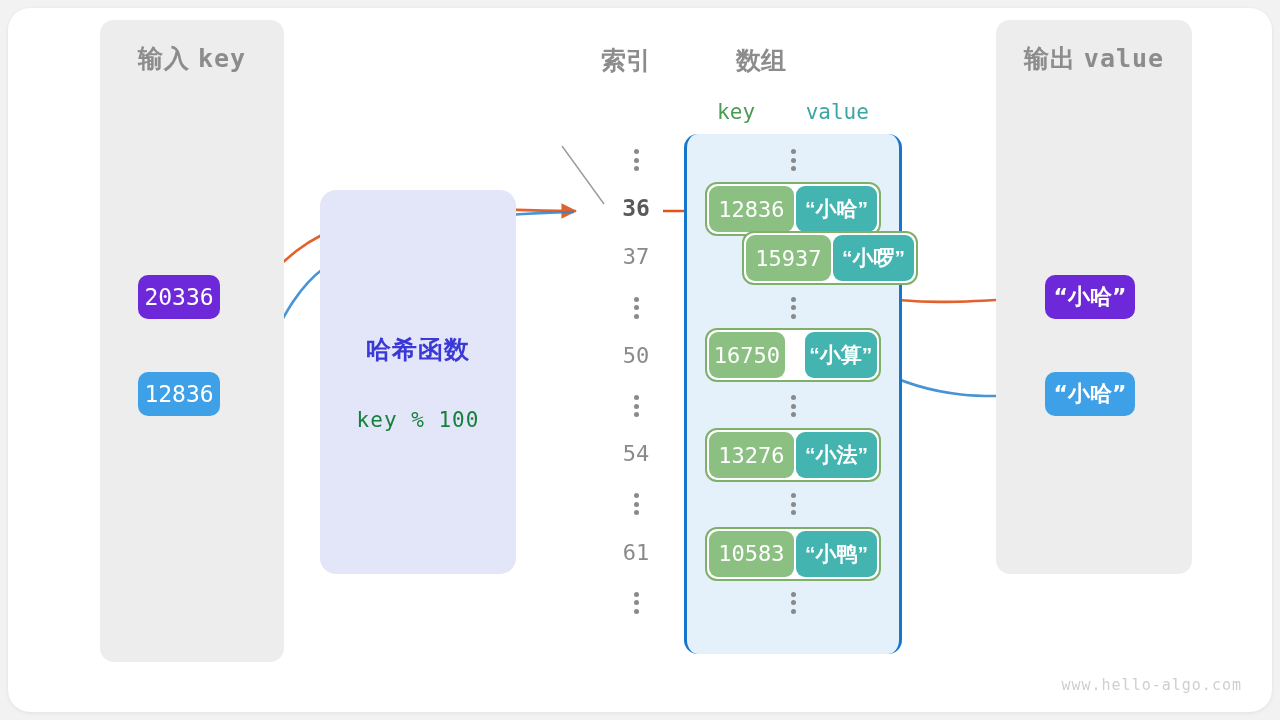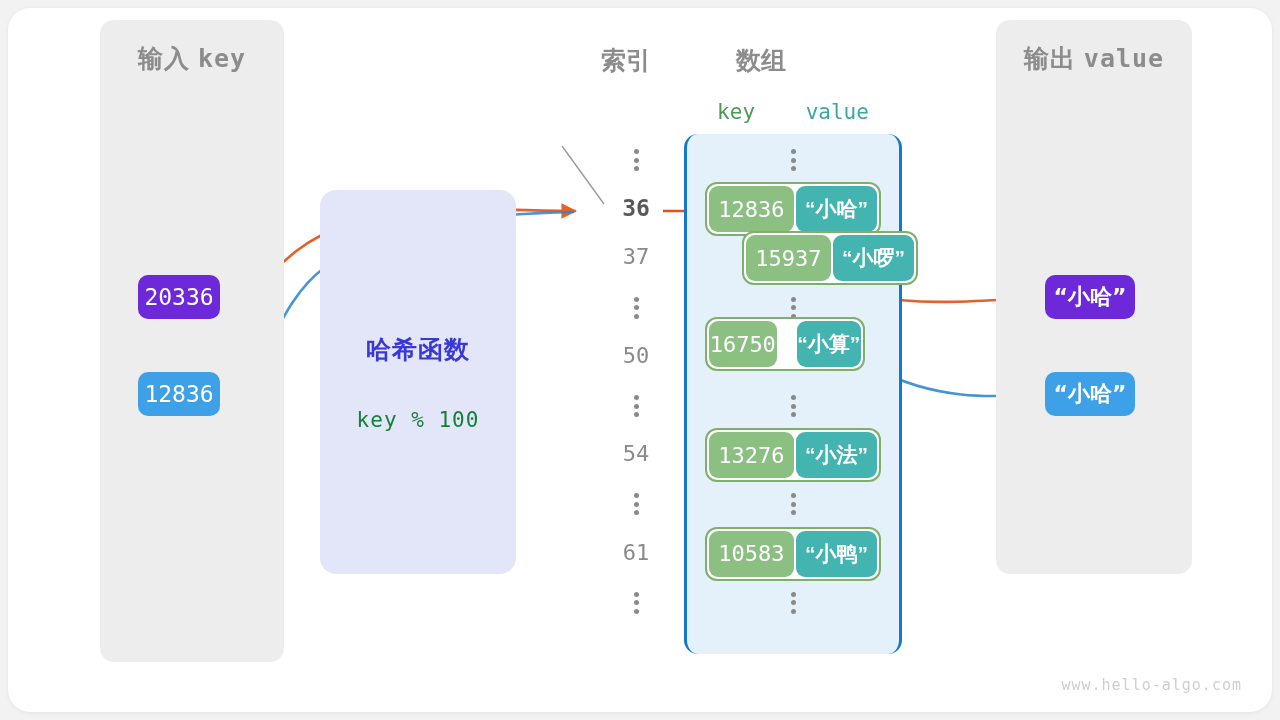--- a/index.html
+++ b/index.html
@@ -263,21 +263,21 @@
         <i></i>
         <i></i>
         <i></i>
       </div>
       <div class="vdots" style="left: 773px; top: 288.6px;">
         <i></i>
         <i></i>
         <i></i>
       </div>
       <div class="idx" style="left: 593px; top: 334.8px;">50</div>
-      <div class="entry" style="left: 697px; top: 309px; width: 160px; gap: 20px;">
+      <div class="entry" style="left: 697px; top: 320px; width: 176px; gap: 20px;">
         <div class="cell key">16750</div>
         <div class="cell val">“小算”</div>
       </div>
       <div class="vdots" style="left: 616px; top: 387px;">
         <i></i>
         <i></i>
         <i></i>
       </div>
       <div class="vdots" style="left: 773px; top: 387px;">
         <i></i>

